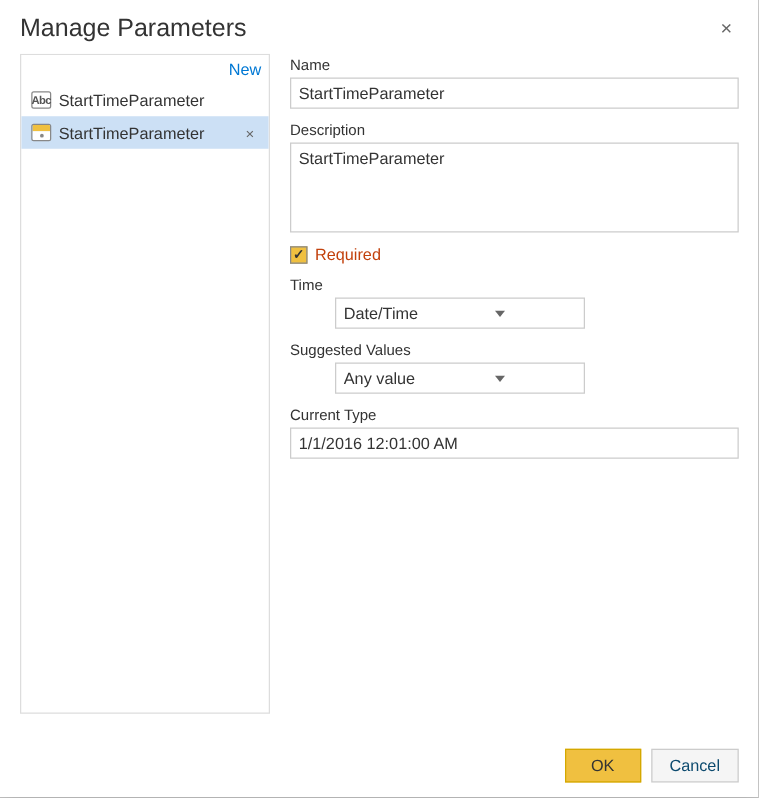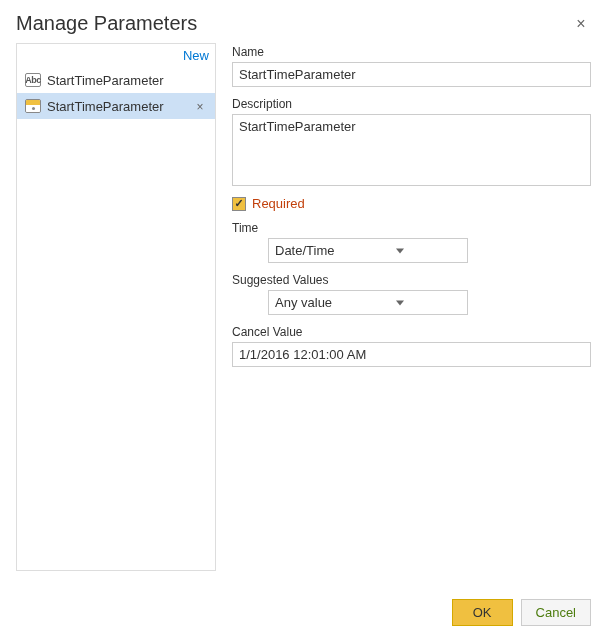--- a/index.html
+++ b/index.html
@@ -265,21 +265,21 @@
       cursor: pointer;
       color: #333;
     }
     .btn-cancel {
       background: #f5f5f5;
       border: 1px solid #ccc;
       padding: 5px 14px;
       font-size: 13px;
       font-family: inherit;
       cursor: pointer;
-      color: #4d7c0f;
+      color: #0c4a6e;
     }
   </style>
 </head>
 <body>
 
 <div class="dialog">
 
   <div class="dialog-titlebar">
     <span class="dialog-title">Manage Parameters</span>
     <div class="close-btn">×</div>
@@ -355,21 +355,21 @@
         <label class="field-label">Suggested Values</label>
         <div class="select-wrapper">
           <select class="field-select">
             <option>Any value</option>
             <option>List of values</option>
           </select>
         </div>
       </div>
 
       <div class="field-group">
-        <label class="field-label">Cancel Value</label>
+        <label class="field-label">Current Type</label>
         <input class="field-input" type="text" value="1/1/2016 12:01:00 AM" style="">
       </div>
     </div>
   </div>
 
   <div class="dialog-footer">
     <button class="btn-ok">OK</button>
     <button class="btn-cancel">Cancel</button>
   </div>
 </div>

